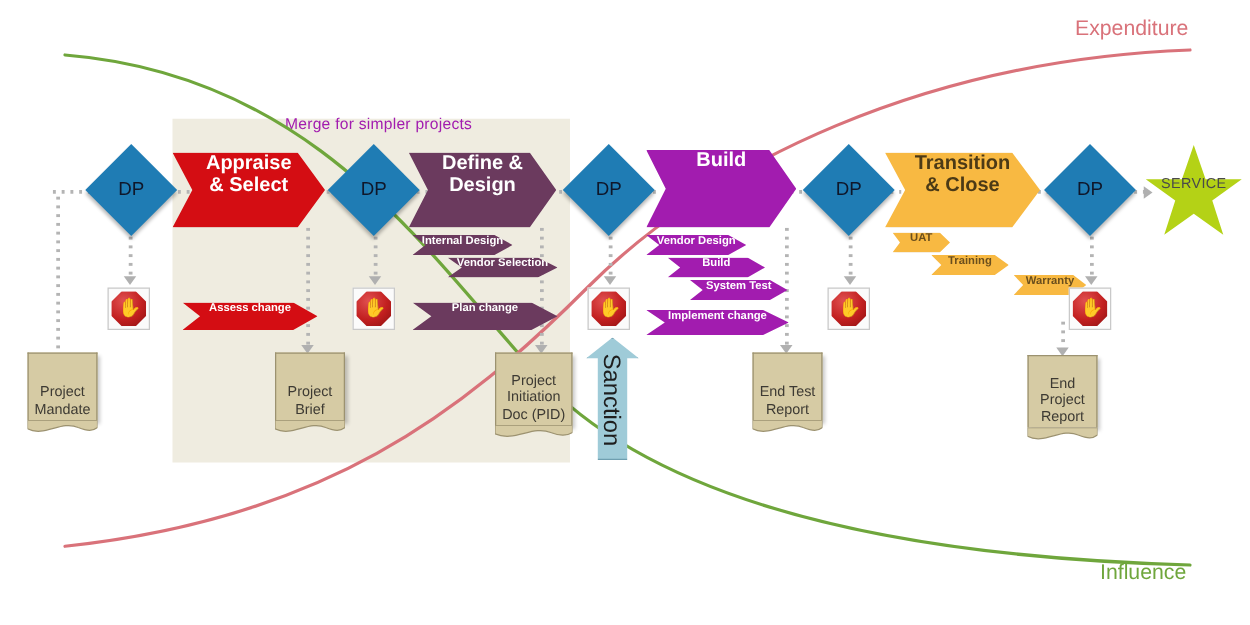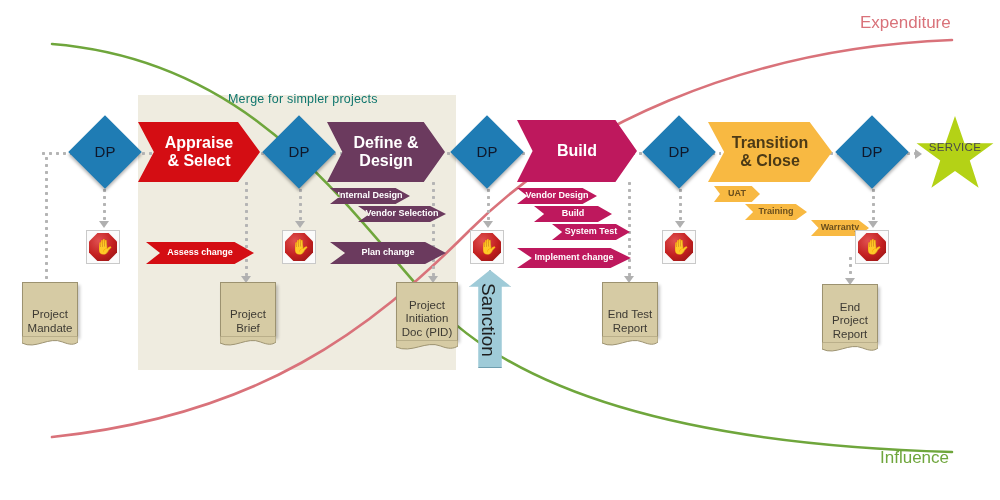--- a/index.html
+++ b/index.html
@@ -10,49 +10,49 @@
   #stage{position:relative;width:1000px;height:500px;}
 
   
   #curves{position:absolute;left:0;top:0;width:1000px;height:500px;}
 
   
   .merge-band{
     position:absolute;background:#efece0;
   }
   .merge-caption{
-    position:absolute;font-size:12.5px;color:#0f766e;letter-spacing:.2px;
+    position:absolute;font-size:12.5px;color:#a21caf;letter-spacing:.2px;
     white-space:nowrap;
   }
 
   
   .curve-label{position:absolute;font-size:17px;white-space:nowrap;}
 
   
   .dp{
     position:absolute;width:52px;height:52px;
     background:#1f7cb4;transform:rotate(45deg);
     box-shadow:2px 2px 3px rgba(0,0,0,.28);
   }
   .dp-label{
     position:absolute;width:52px;height:52px;line-height:52px;text-align:center;
     font-size:15px;color:#0f172a;pointer-events:none;
   }
 
   
   .chev{
-    position:absolute;display:flex;align-items:center;justify-content:center;
+    position:absolute;display:flex;justify-content:center;
     text-align:center;color:#fff;font-weight:bold;
     clip-path:polygon(0% 0%, 82% 0%, 100% 50%, 82% 100%, 0% 100%, 13% 50%);
     filter:drop-shadow(2px 2px 2px rgba(0,0,0,.3));
     box-sizing:border-box;
   }
   .chev.red{background:#d40d13;}
   .chev.purple{background:#6b3a5e;}
-  .chev.navy{background:#be185d;}
+  .chev.navy{background:#a21caf;}
   .chev.orange{background:#f6b githubs;}
   .chev.orange{background:#f8b942;color:#4c3a16;}
   .chev-main{font-size:16px;line-height:1.15;}
   .chev-sub{font-size:9px;font-weight:bold;line-height:1.1;}
   .chev-sub.light{color:#ffffff;}
   .chev-sub.dark{color:#6b4f1d;}
 
   
   .star{
     position:absolute;width:80px;height:78px;background:#b4d216;

